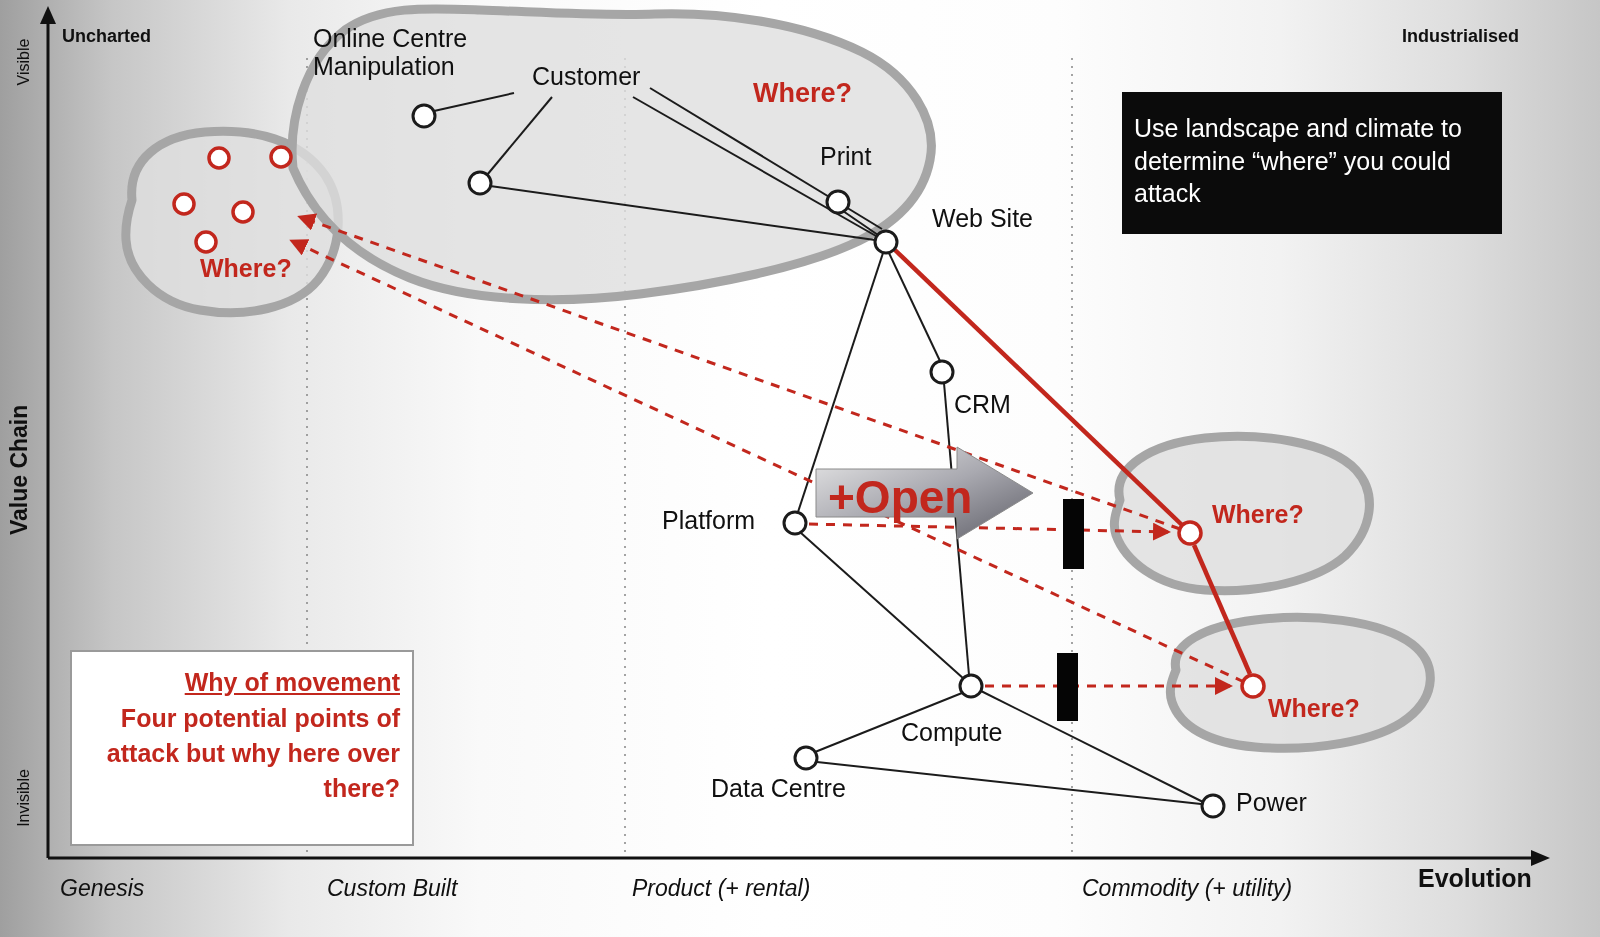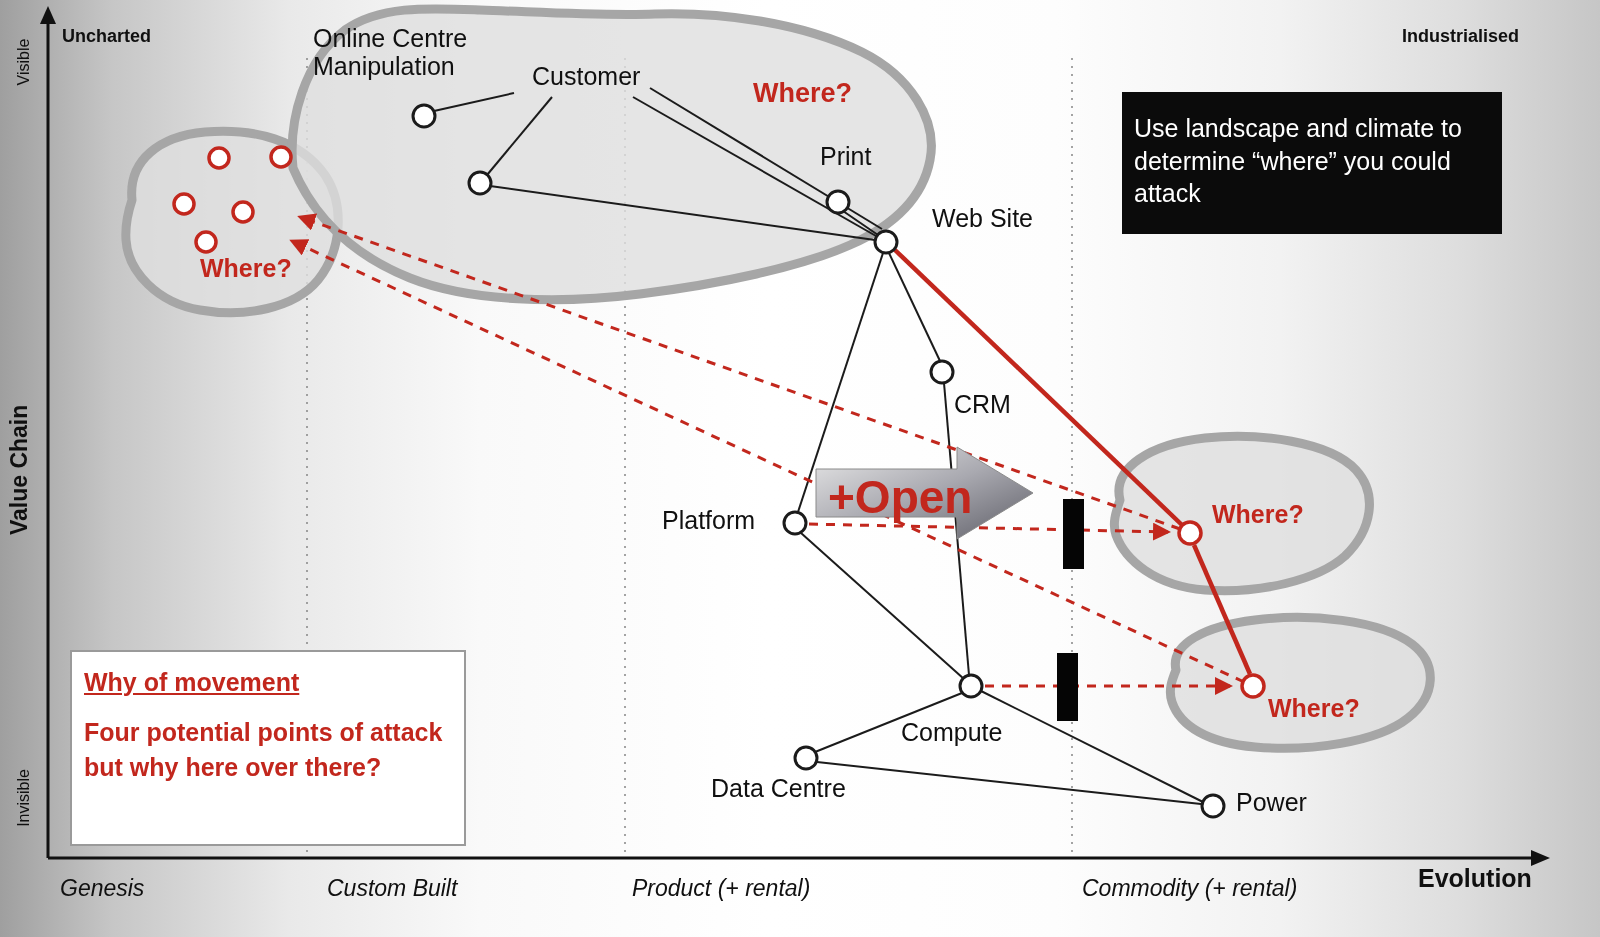--- a/index.html
+++ b/index.html
@@ -23,26 +23,26 @@
   .lbl.small-axis { font-size:16px; }
   .lbl.rot { transform:rotate(-90deg); }
   .lbl.stage-lbl { font-style:italic; font-size:23px;margin-top:8px; }
 
   .box-climate {
     position:absolute; left:1122px; top:92px; width:380px; min-height:142px;
     background:#0b0b0b; color:#ffffff; font-size:25px; line-height:1.3;
     text-align:left; padding:20px 12px; z-index:6;
   }
   .box-why {
-    position:absolute; left:70px; top:650px; width:396px; height:196px;
-    background:#ffffff; border:2px solid #9a9a9a; text-align:left;
+    position:absolute; left:70px; top:650px; width:344px; height:196px;
+    background:#ffffff; border:2px solid #9a9a9a; text-align:right;
     padding:16px 12px; z-index:6; color:#c2271d;
   }
   .box-why .title { font-weight:bold; font-size:25px; text-decoration:underline; }
-  .box-why .body  { font-weight:bold; font-size:25px; line-height:1.4; margin-top:18px; }
+  .box-why .body  { font-weight:bold; font-size:25px; line-height:1.4; margin-top:4px; }
 
   .open-label { position:absolute; left:828px; top:470px; font-size:46px; font-weight:bold; color:#c2271d; z-index:6; }
 </style>
 </head>
 <body>
 
 <div id="stage">
 
   <svg class="layer" viewBox="0 0 1600 937">
     <defs>
@@ -137,21 +137,21 @@
   <div class="lbl corner" style="left:62px; top:26px;">Uncharted</div>
   <div class="lbl corner" style="right:81px; top:26px; left:auto; position:absolute;">Industrialised</div>
 
   <div class="lbl small-axis rot" style="left:-11px; top:53px; width:70px; text-align:center;">Visible</div>
   <div class="lbl bold rot" style="left:-55px; top:457px; width:150px; text-align:center; font-size:23px;">Value Chain</div>
   <div class="lbl small-axis rot" style="left:-16px; top:789px; width:80px; text-align:center;">Invisible</div>
 
   <div class="lbl stage-lbl" style="left:60px;  top:868px;">Genesis</div>
   <div class="lbl stage-lbl" style="left:327px; top:868px;">Custom Built</div>
   <div class="lbl stage-lbl" style="left:632px; top:868px;">Product (+ rental)</div>
-  <div class="lbl stage-lbl" style="left:1082px;top:868px;">Commodity (+ rental)</div>
+  <div class="lbl stage-lbl" style="left:1082px;top:868px;">Commodity (+ utility)</div>
   <div class="lbl bold" style="left:1418px; top:864px; font-size:25px;">Evolution</div>
 
   <div class="lbl wrap" style="left:313px; top:24px; width:170px;">Online Centre Manipulation</div>
   <div class="lbl" style="left:516px; top:62px;margin-left:16px;">Customer</div>
   <div class="lbl" style="left:820px; top:142px;">Print</div>
   <div class="lbl" style="left:916px; top:204px;margin-left:16px;">Web Site</div>
   <div class="lbl" style="left:954px; top:390px;">CRM</div>
   <div class="lbl" style="left:662px; top:506px;">Platform</div>
   <div class="lbl" style="left:901px; top:718px;">Compute</div>
   <div class="lbl" style="left:711px; top:774px;">Data Centre</div>

